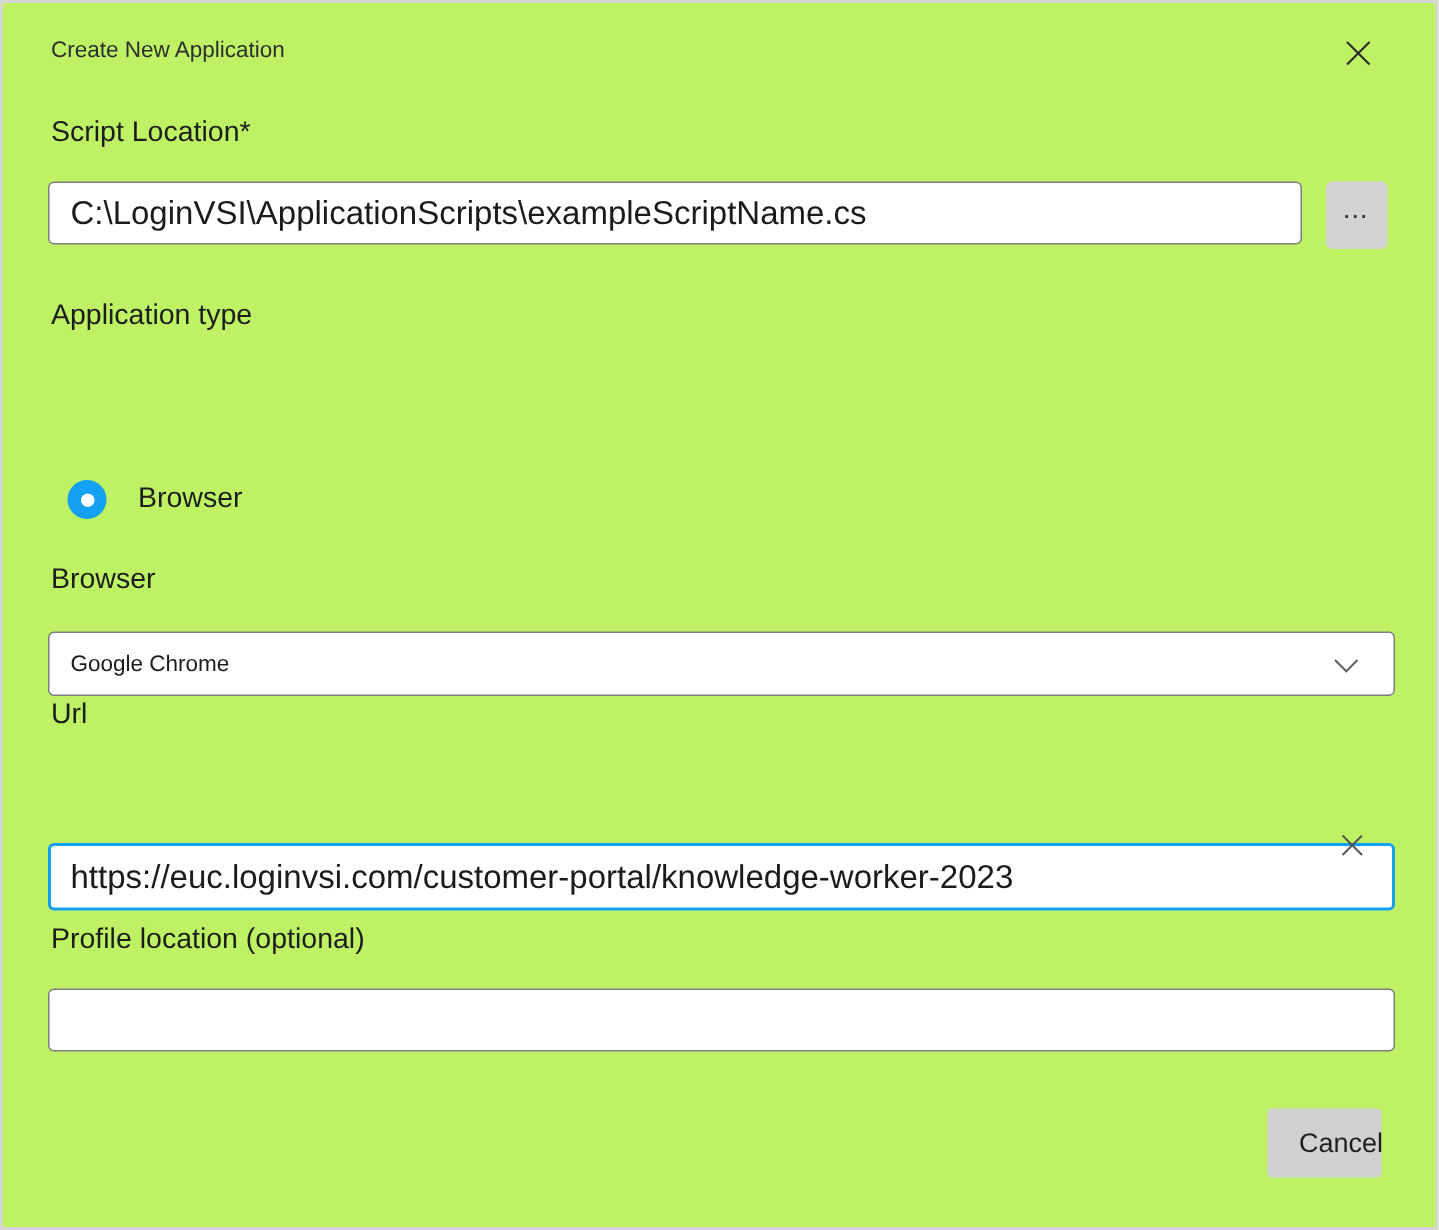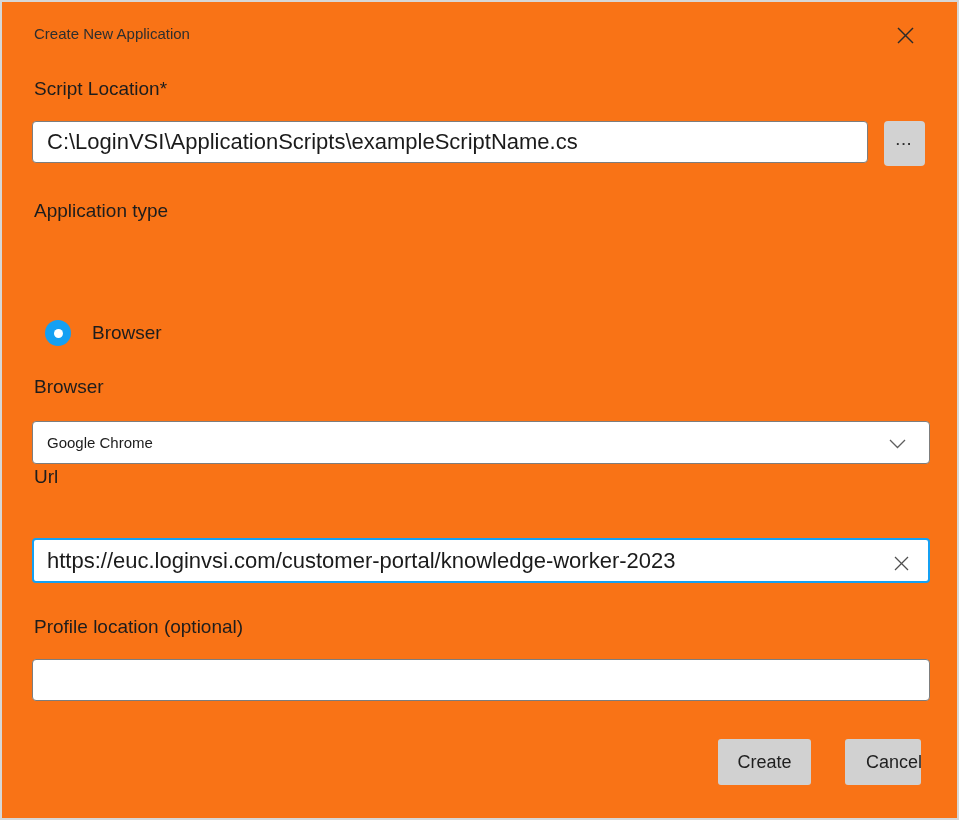--- a/index.html
+++ b/index.html
@@ -1,21 +1,21 @@
 <!DOCTYPE html>
 <html style="--accent: #14a0f3;"><head>
 <meta charset="utf-8">
 <style>
   * { box-sizing: border-box; margin: 0; padding: 0; }
   html, body { background: #ffffff; font-family: "Liberation Sans", sans-serif; }
   .dialog {
     position: relative;
     width: 959px;
     height: 820px;
-    background: #f97316;
+    background: #bef264;
     border: 2px solid #d7d7d7;
     overflow: hidden;
   }
   .title {
     position: absolute; left: 32px; top: 23px;
     font-size: 15px; color: #2e2e2e;
   }
   .close-btn {
     position: absolute; left: 884px; top: 14px;
     width: 38px; height: 38px;
@@ -38,21 +38,21 @@
     border-radius: 4px;
     background: #fff;
     font-family: "Liberation Sans", sans-serif;
     font-size: 22px;
     color: #1b1b1b;
     padding: 0 40px 0 14px;
     outline: none;
   }
   .input-script  { left: 30px; top: 119px; width: 836px; }
   .input-url {
-    left: 30px; top: 536px; width: 898px; height: 45px;
+    left: 30px; top: 560px; width: 898px; height: 45px;
     border: 2px solid var(--accent);
     padding-left: 13px;
   }
   .input-profile { left: 30px; top: 657px; width: 898px; }
   .browse-btn {
     position: absolute; left: 882px; top: 119px;
     width: 41px; height: 45px;
     background: #d2d2d2; border: none; border-radius: 4px;
     font-size: 13px; font-weight: 700; letter-spacing: 2px;
     color: #2e2e2e; cursor: pointer;
@@ -143,16 +143,15 @@
   <button class="clear-btn">
     <svg width="15" height="15" viewBox="0 0 15 15">
       <line x1="1" y1="1" x2="14" y2="14" stroke="#4f4f4f" stroke-width="1.2"></line>
       <line x1="14" y1="1" x2="1" y2="14" stroke="#4f4f4f" stroke-width="1.2"></line>
     </svg>
   </button>
 
   <div class="field-label lbl-profile">Profile location (optional)</div>
   <input class="text-input input-profile" type="text" value="" style="">
 
-  <button class="action-btn btn-create">Create</button>
   <button class="action-btn btn-cancel">Cancel</button>
 
 </div>
 
 </body></html>

